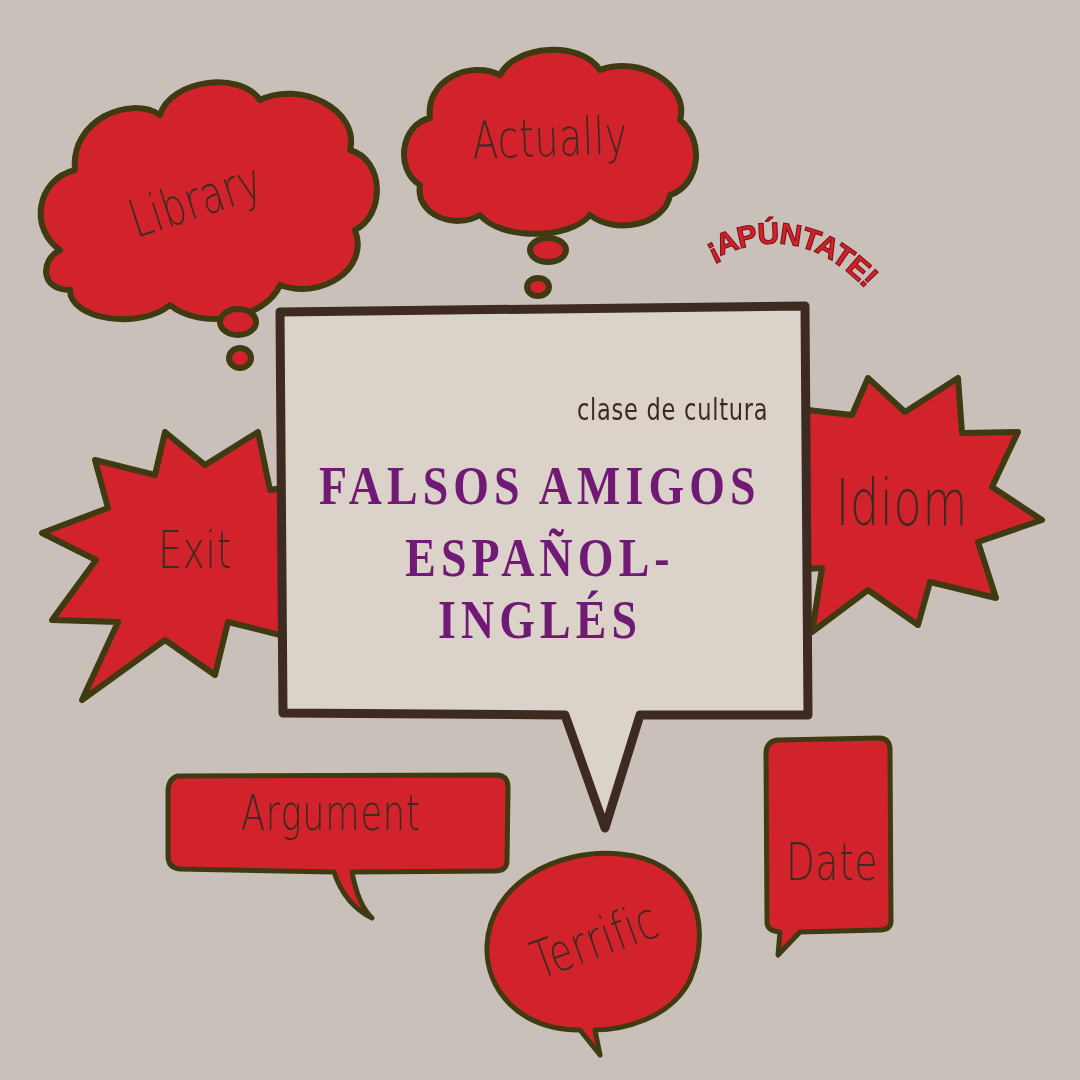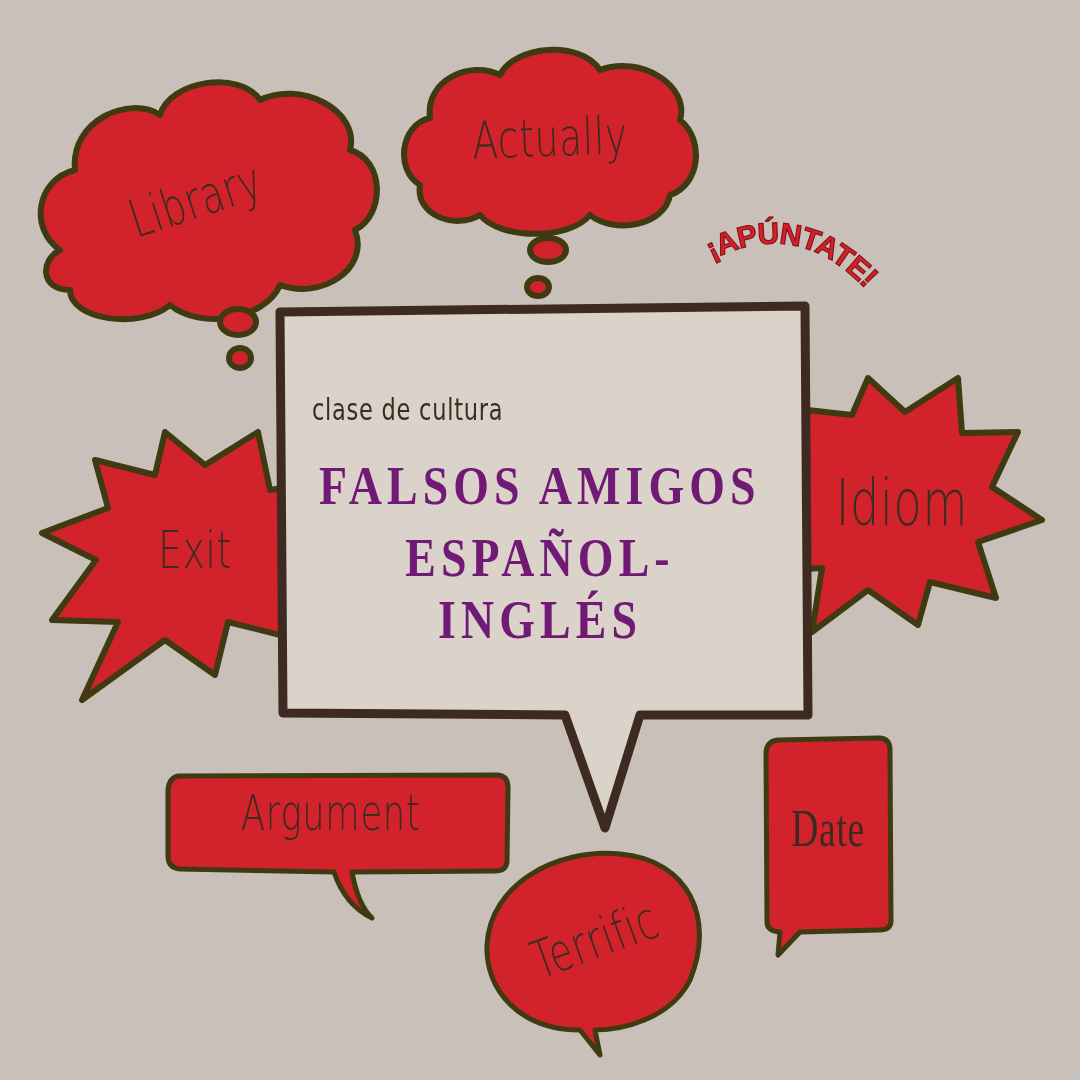--- a/index.html
+++ b/index.html
@@ -16,21 +16,21 @@
     font-family: "DejaVu Sans", sans-serif;
     font-weight: 300;
     white-space: nowrap;
     transform-origin: center center;
     text-align: center;
     letter-spacing: 1px;
   }
   .condensed { transform: scaleX(0.72); display: inline-block; }
   #subtitle {
     position: absolute; left: 280px; top: 392px; width: 520px;
-    text-align: left; color: #3d2b22;
+    text-align: right; color: #3d2b22;
     font-family: "DejaVu Sans", sans-serif; font-size: 30px;
   }
   #subtitle span { display: inline-block; transform: scaleX(0.75); letter-spacing: 1px; }
   .title-line {
     position: absolute; left: 280px; width: 520px; text-align: center;
     color: #701a75; font-family: Liberation Serif, serif;
     font-weight: bold; font-size: 54px; letter-spacing: 6px;
   }
   .title-line span { display: inline-block; transform: scaleX(0.85); }
   #cta {
@@ -90,21 +90,21 @@
 </div>
 <div class="bubble-text" style="left:810px;top:466px;width:160px;font-size:64px;">
   <span class="condensed">Idiom</span>
 </div>
 <div class="bubble-text" style="left:176px;top:785px;width:310px;font-size:49px;">
   <span class="condensed">Argument</span>
 </div>
 <div class="bubble-text" style="left:490px;top:910px;width:210px;font-size:52px;transform:rotate(-20deg);">
   <span class="condensed">Terrific</span>
 </div>
-<div class="bubble-text" style="left:768px;top:799px;width:120px;font-size:52px;font-family:Liberation Serif, serif;">
+<div class="bubble-text" style="left:768px;top:832px;width:120px;font-size:52px;">
   <span class="condensed">Date</span>
 </div>
 
 <div id="subtitle">
   <span>clase de cultura</span>
 </div>
 <div class="title-line" style="top:455px;">
   <span>FALSOS AMIGOS</span>
 </div>
 <div class="title-line" style="top:527px;">

